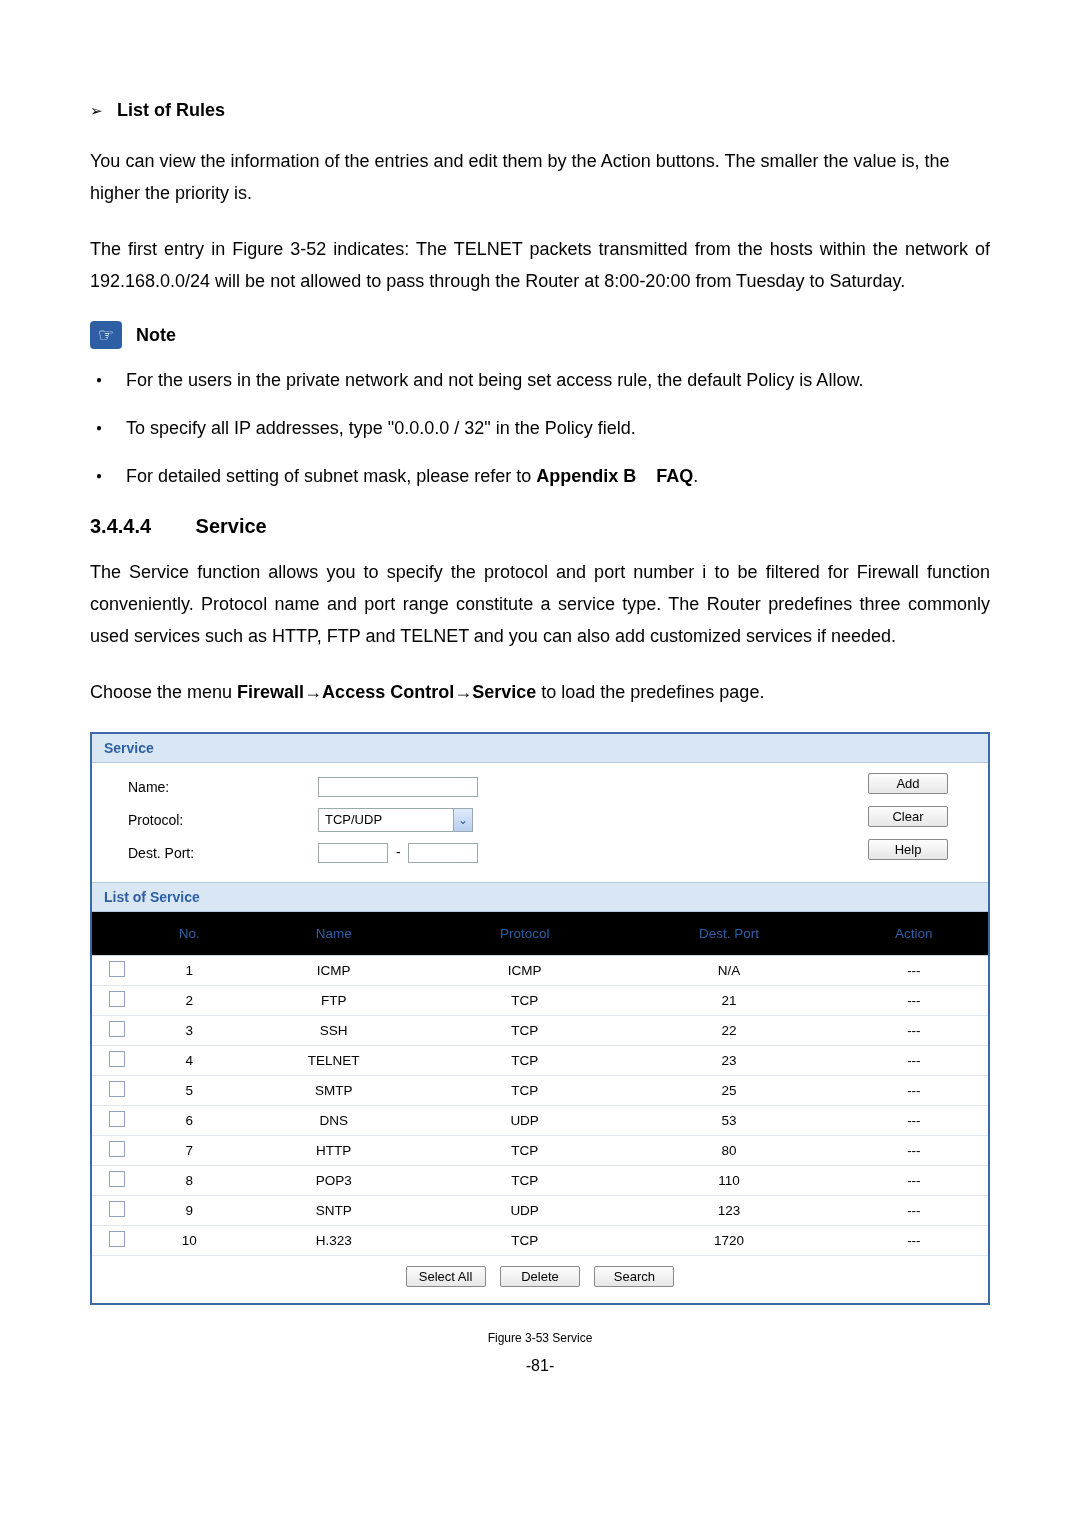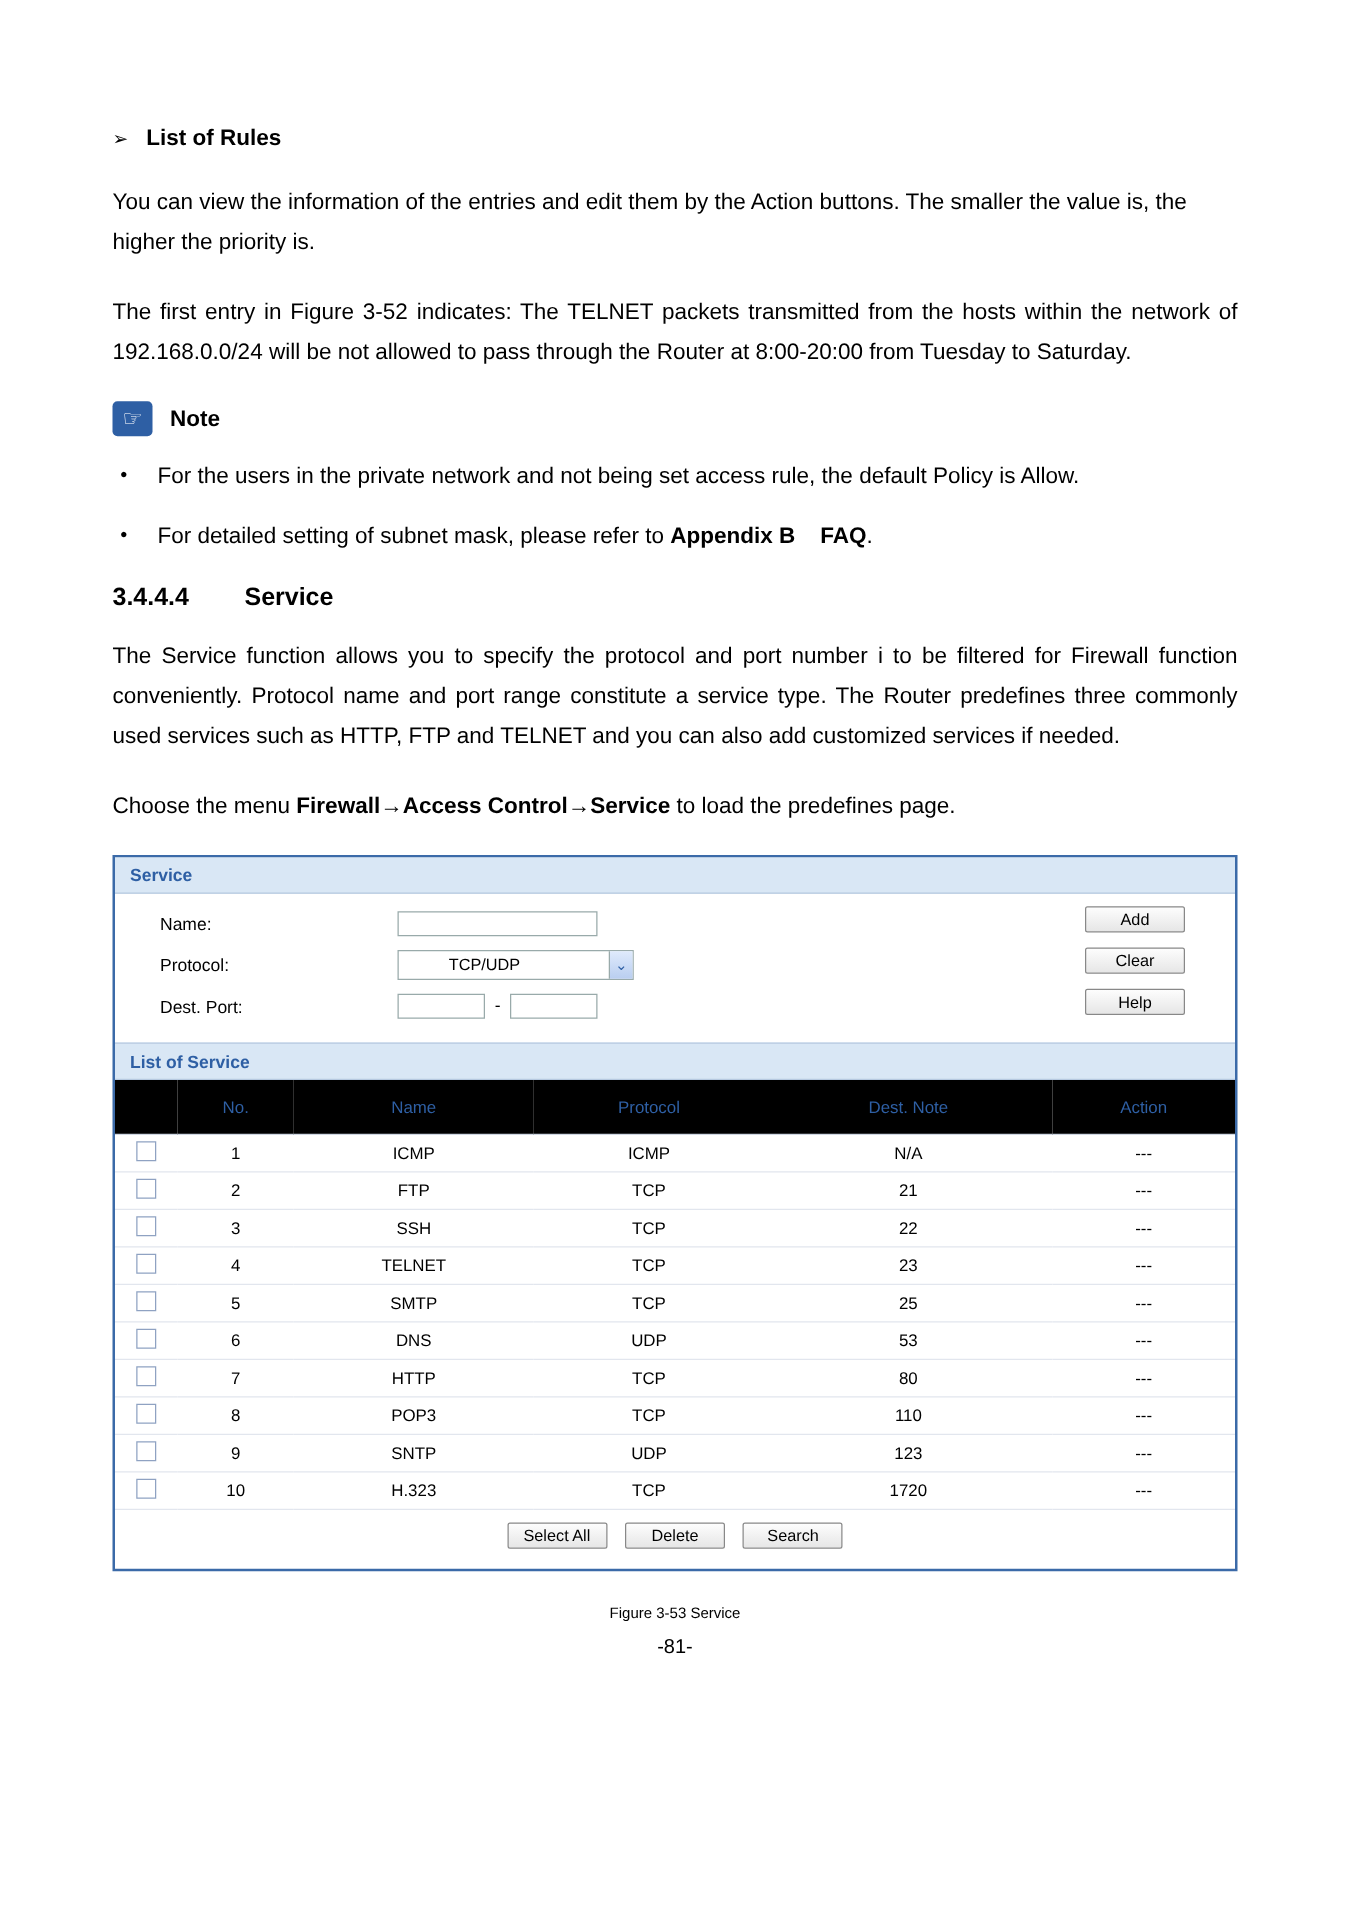--- a/index.html
+++ b/index.html
@@ -122,21 +122,20 @@
   }
   input.txt.small { width: 70px; }
   .dash { margin: 0 4px; }
   .select {
     display: inline-flex;
     align-items: center;
     border: 1px solid #9aa;
     height: 22px;
     font-size: 13px;
     background: #fff;
-    padding-left: 34px;
   }
   .select .sel-txt { padding: 0 8px 0 6px; width: 120px; }
   .select .sel-arrow {
     width: 18px;
     height: 100%;
     background: linear-gradient(#dfeafc,#b9cef0);
     border-left: 1px solid #9aa;
     display: flex; align-items: center; justify-content: center;
     color: #2e5fa4;
     font-size: 12px;
@@ -220,20 +219,21 @@
   <p class="body">You can view the information of the entries and edit them by the Action buttons. The smaller the value is, the higher the priority is.</p>
   <p class="body justify">The first entry in Figure 3-52 indicates: The TELNET packets transmitted from the hosts within the network of 192.168.0.0/24 will be not allowed to pass through the Router at 8:00-20:00 from Tuesday to Saturday.</p>
 
   <div class="note-row">
     <div class="note-icon">☞</div>
     <div class="note-label">Note</div>
   </div>
 
   <ul class="bullets">
     <li>For the users in the private network and not being set access rule, the default Policy is Allow.</li>
+    <li>To specify all IP addresses, type "0.0.0.0 / 32" in the Policy field.</li>
     <li>
       <span>For detailed setting of subnet mask, please refer to </span><span class="bold">Appendix B</span>&nbsp;&nbsp;&nbsp;&nbsp;<span class="bold">FAQ</span><span>.</span>
     </li>
   </ul>
 
   <h3 class="sec">
     <span class="secnum">3.4.4.4</span>
     <span>Service</span>
   </h3>
 
@@ -280,21 +280,21 @@
 
     <div class="list-head">List of Service</div>
 
     <table class="svc">
       <thead>
         <tr>
           <th class="chk"></th>
           <th>No.</th>
           <th>Name</th>
           <th>Protocol</th>
-          <th>Dest. Note</th>
+          <th>Dest. Port</th>
           <th>Action</th>
         </tr>
       </thead>
       <tbody id="svc-body">
           <tr>
             <td class="chk"><span class="chkbox"></span></td>
             <td>1</td>
             <td>ICMP</td>
             <td>ICMP</td>
             <td>N/A</td>

